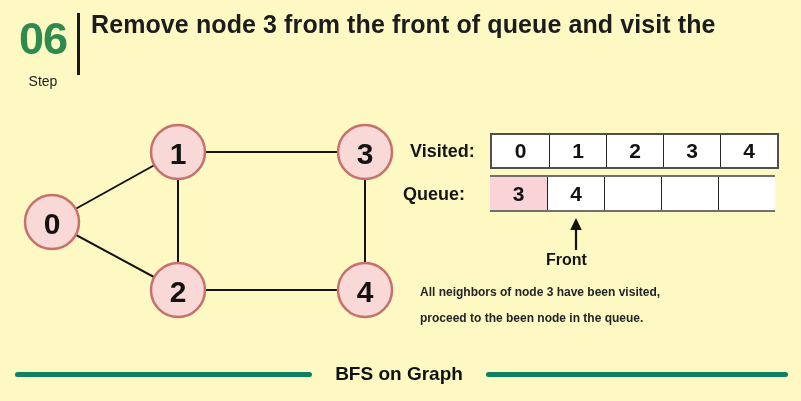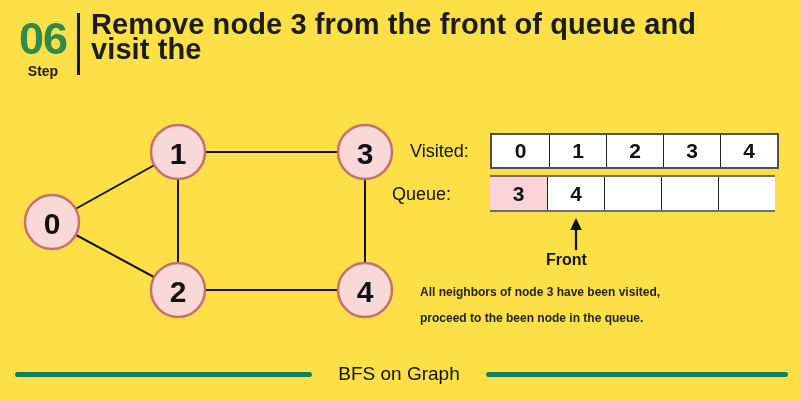--- a/index.html
+++ b/index.html
@@ -4,28 +4,28 @@
 <style>
   * { margin:0; padding:0; box-sizing:border-box; }
   body { font-family:"Liberation Sans", sans-serif; background:#dfe1e4; }
   .stage {
     position:relative; width:801px; height:401px;
     background:#f5f6f7; overflow:hidden;
   }
   
   .step-block { position:absolute; left:12px; top:16px; width:62px; text-align:center; }
   .step-number { font-size:45px; font-weight:800; line-height:1.0; letter-spacing:-1px; }
-  .step-label { font-size:14px; font-weight:700; color:#1d1d1f; margin-top:2px; }
+  .step-label { font-size:14px; font-weight:400; color:#1d1d1f; margin-top:12px; }
   .v-divider { position:absolute; left:77px; top:13px; width:3px; height:62px; background:#17181a; }
   .title { position:absolute; left:91px; top:12px; width:660px;
-    font-size:29px; line-height:25px; font-weight:600; color:#1b1c1e; letter-spacing:0.1px; }
+    font-size:25px; line-height:25px; font-weight:600; color:#1b1c1e; letter-spacing:0.1px; }
   
   .graph-svg { position:absolute; left:0; top:100px; }
   
-  .panel-label { position:absolute; font-size:18px; font-weight:400; color:#141414; }
+  .panel-label { position:absolute; font-size:18px; font-weight:700; color:#141414; }
   .cellrow { position:absolute; display:flex; }
   .cell {
     width:57px; height:36px; display:flex; align-items:center; justify-content:center;
     font-size:21px; font-weight:700; color:#121212; background:#ffffff;
   }
   .visited-row { left:490px; top:133px; border:2px solid #4f4f4f; }
   .visited-row .cell { height:32px; }
   .visited-row .cell + .cell { border-left:1.5px solid #262626; }
   .queue-row { left:490px; top:175px; border-top:2px solid #6f6f6f; border-bottom:2.5px solid #6f6f6f; }
   .queue-row .cell { height:33px; }
@@ -33,26 +33,26 @@
   .front-arrow { position:absolute; left:567px; top:217px; }
   .front-label { position:absolute; left:546px; top:251px; width:60px; 
     font-size:16px; font-weight:700; color:#141414; }
   .note { position:absolute; left:420px; top:279px; width:370px;
     font-size:12px; line-height:26px; font-weight:600; color:#232427; }
   
   .footer-line { position:absolute; top:372px; height:5px; border-radius:3px; }
   .footer-line.left { left:15px; width:297px; }
   .footer-line.right { left:486px; width:302px; }
   .footer-caption { position:absolute; left:312px; top:363px; width:174px; text-align:center;
-    font-size:19px; font-weight:400; color:#101113; }
+    font-size:19px; font-weight:700; color:#101113; }
 </style>
 </head>
 <body>
 
-<div class="stage" style="background: #fde047;">
+<div class="stage" style="background: #fef9c3;">
 
   <div class="step-block">
     <div class="step-number" style="color:#2e8b4f;">06</div>
     <div class="step-label">Step</div>
   </div>
   <div class="v-divider"></div>
   <div class="title">
     <div>Remove node 3 from the front of queue and visit the</div>
   </div>
 
@@ -77,21 +77,21 @@
 
   <div class="panel-label" style="left:410px; top:141px;">Visited:</div>
   <div class="cellrow visited-row">
     <div class="cell">0</div>
     <div class="cell">1</div>
     <div class="cell">2</div>
     <div class="cell">3</div>
     <div class="cell">4</div>
   </div>
 
-  <div class="panel-label" style="left:392px; top:184px;">Queue:</div>
+  <div class="panel-label" style="left:403px; top:184px;">Queue:</div>
   <div class="cellrow queue-row">
     <div class="cell" id="queue-front-cell" style="background: rgb(249, 211, 216);">3</div>
     <div class="cell">4</div>
     <div class="cell"></div>
     <div class="cell"></div>
     <div class="cell"></div>
   </div>
 
   <svg class="front-arrow" width="18" height="34" viewBox="0 0 18 34">
     <line x1="9" y1="8" x2="9" y2="33" stroke="#121212" stroke-width="2.2"></line>

